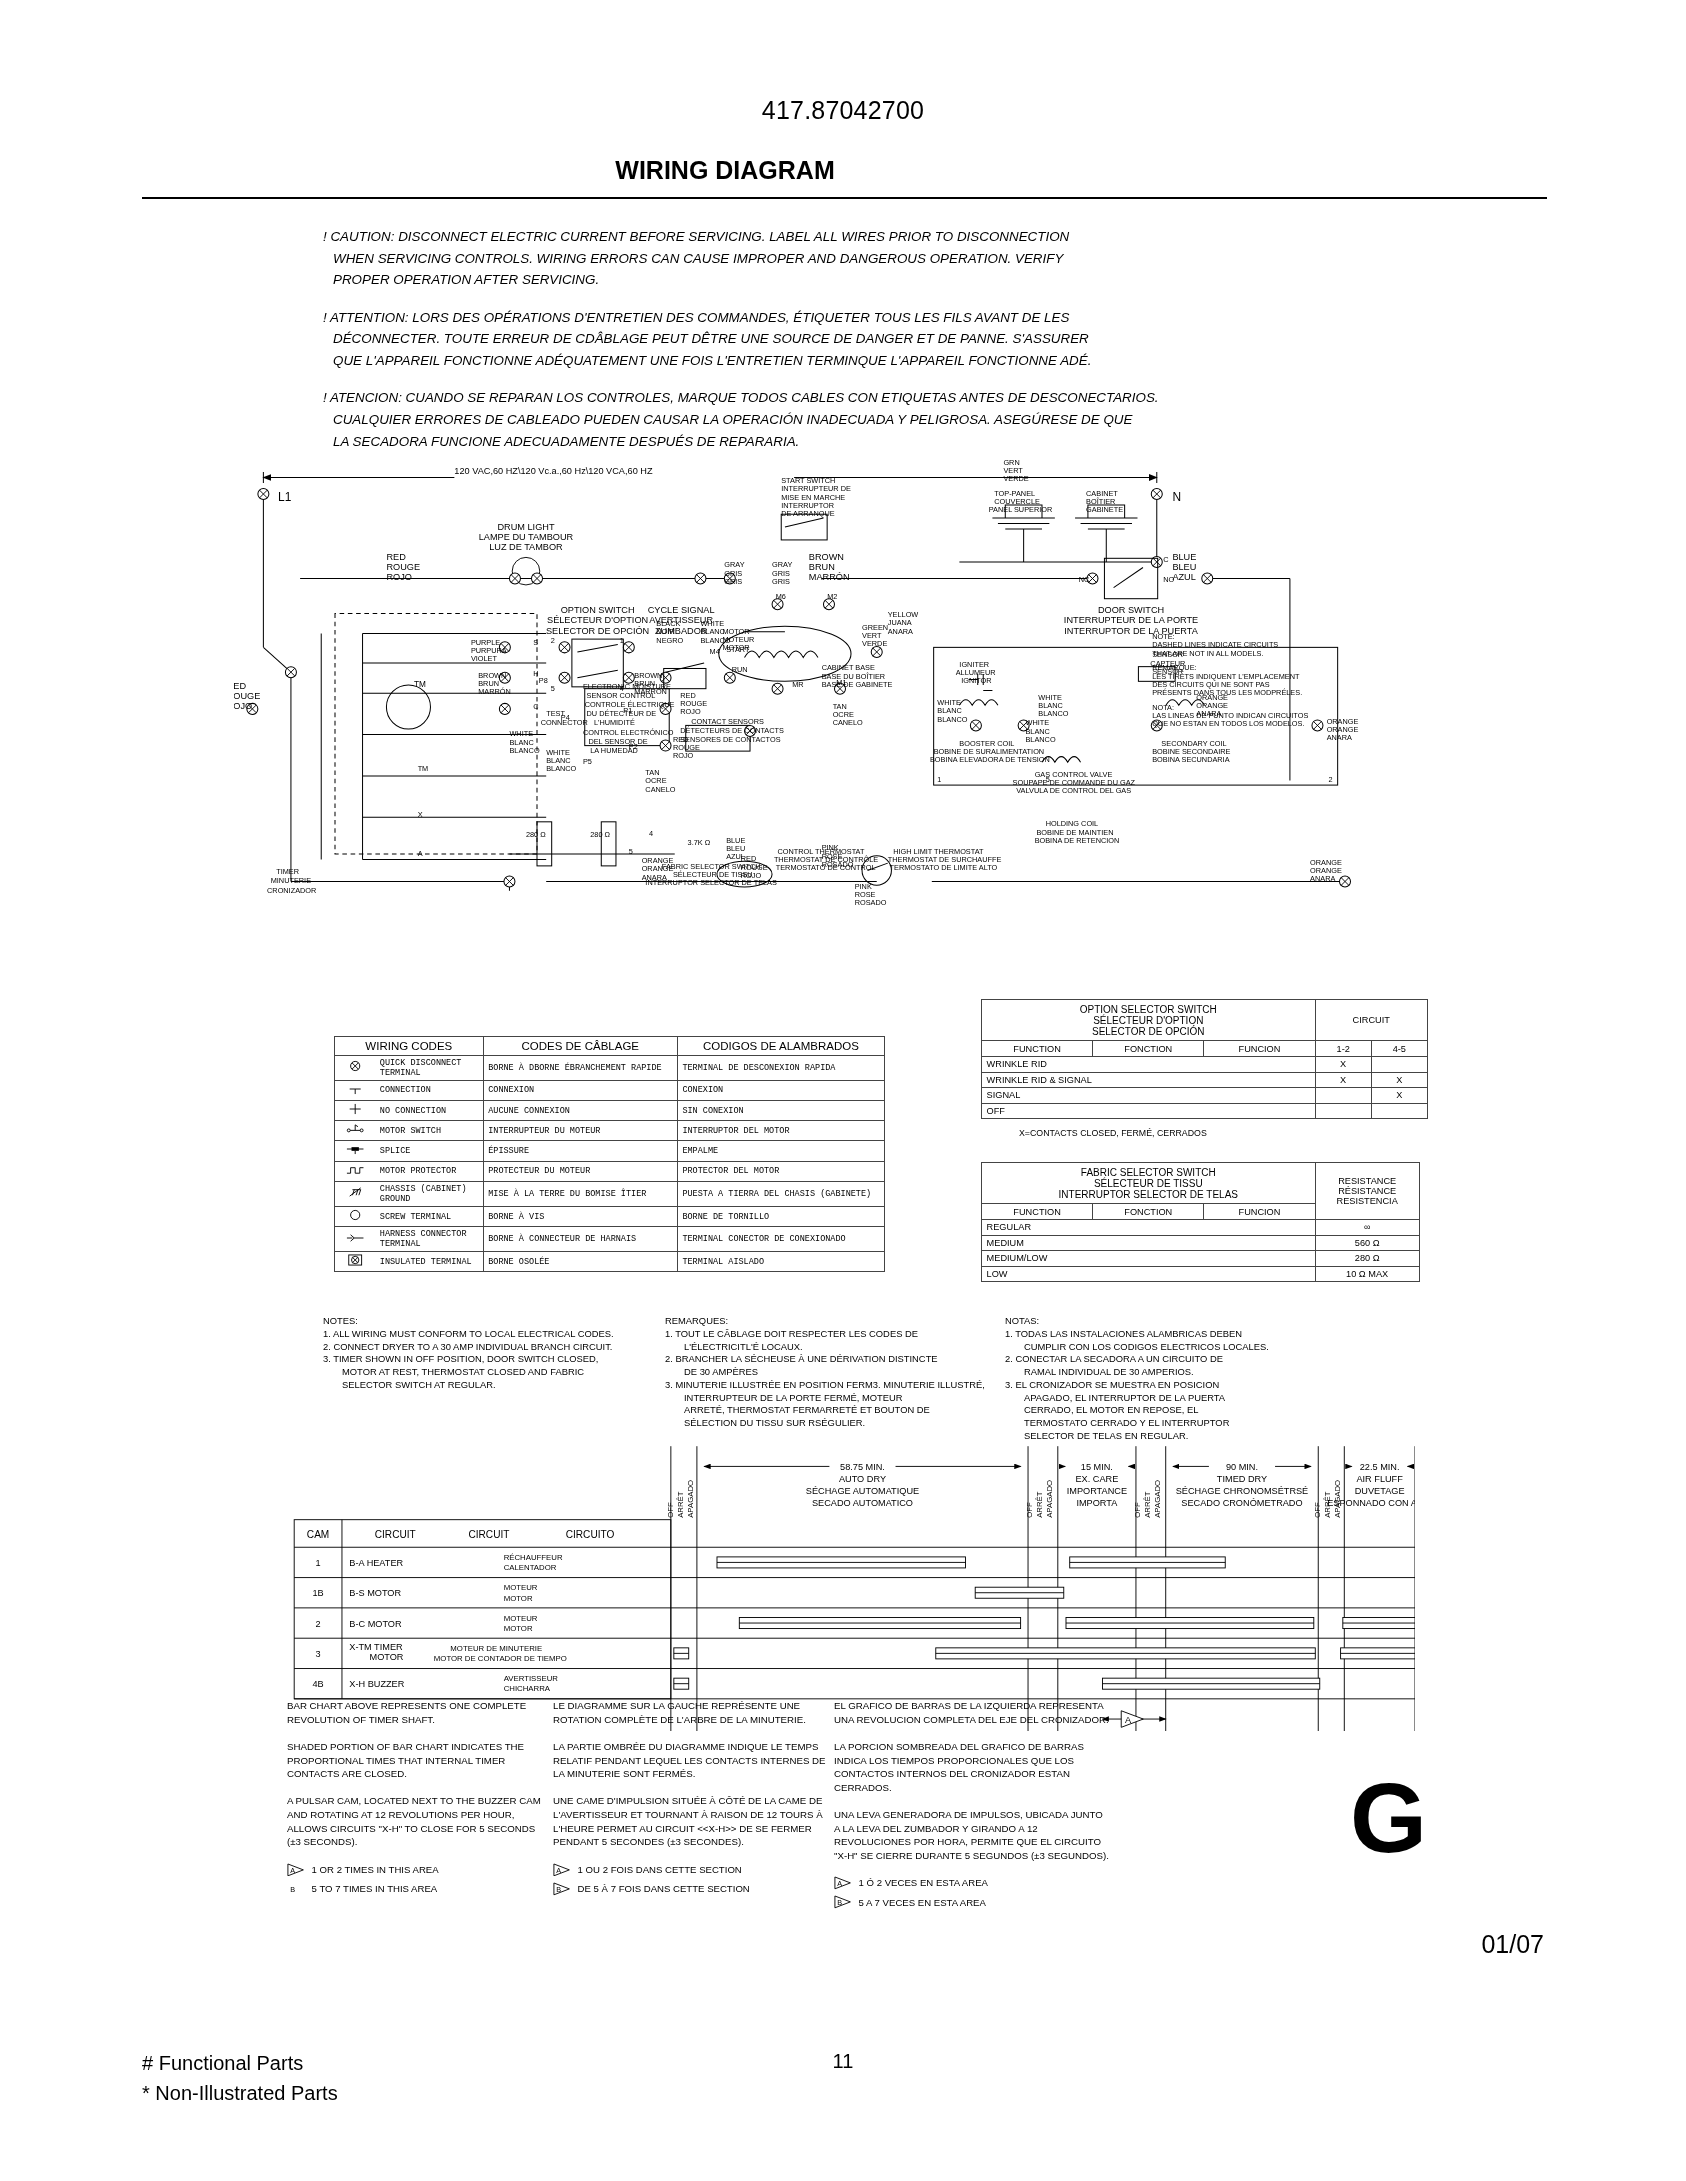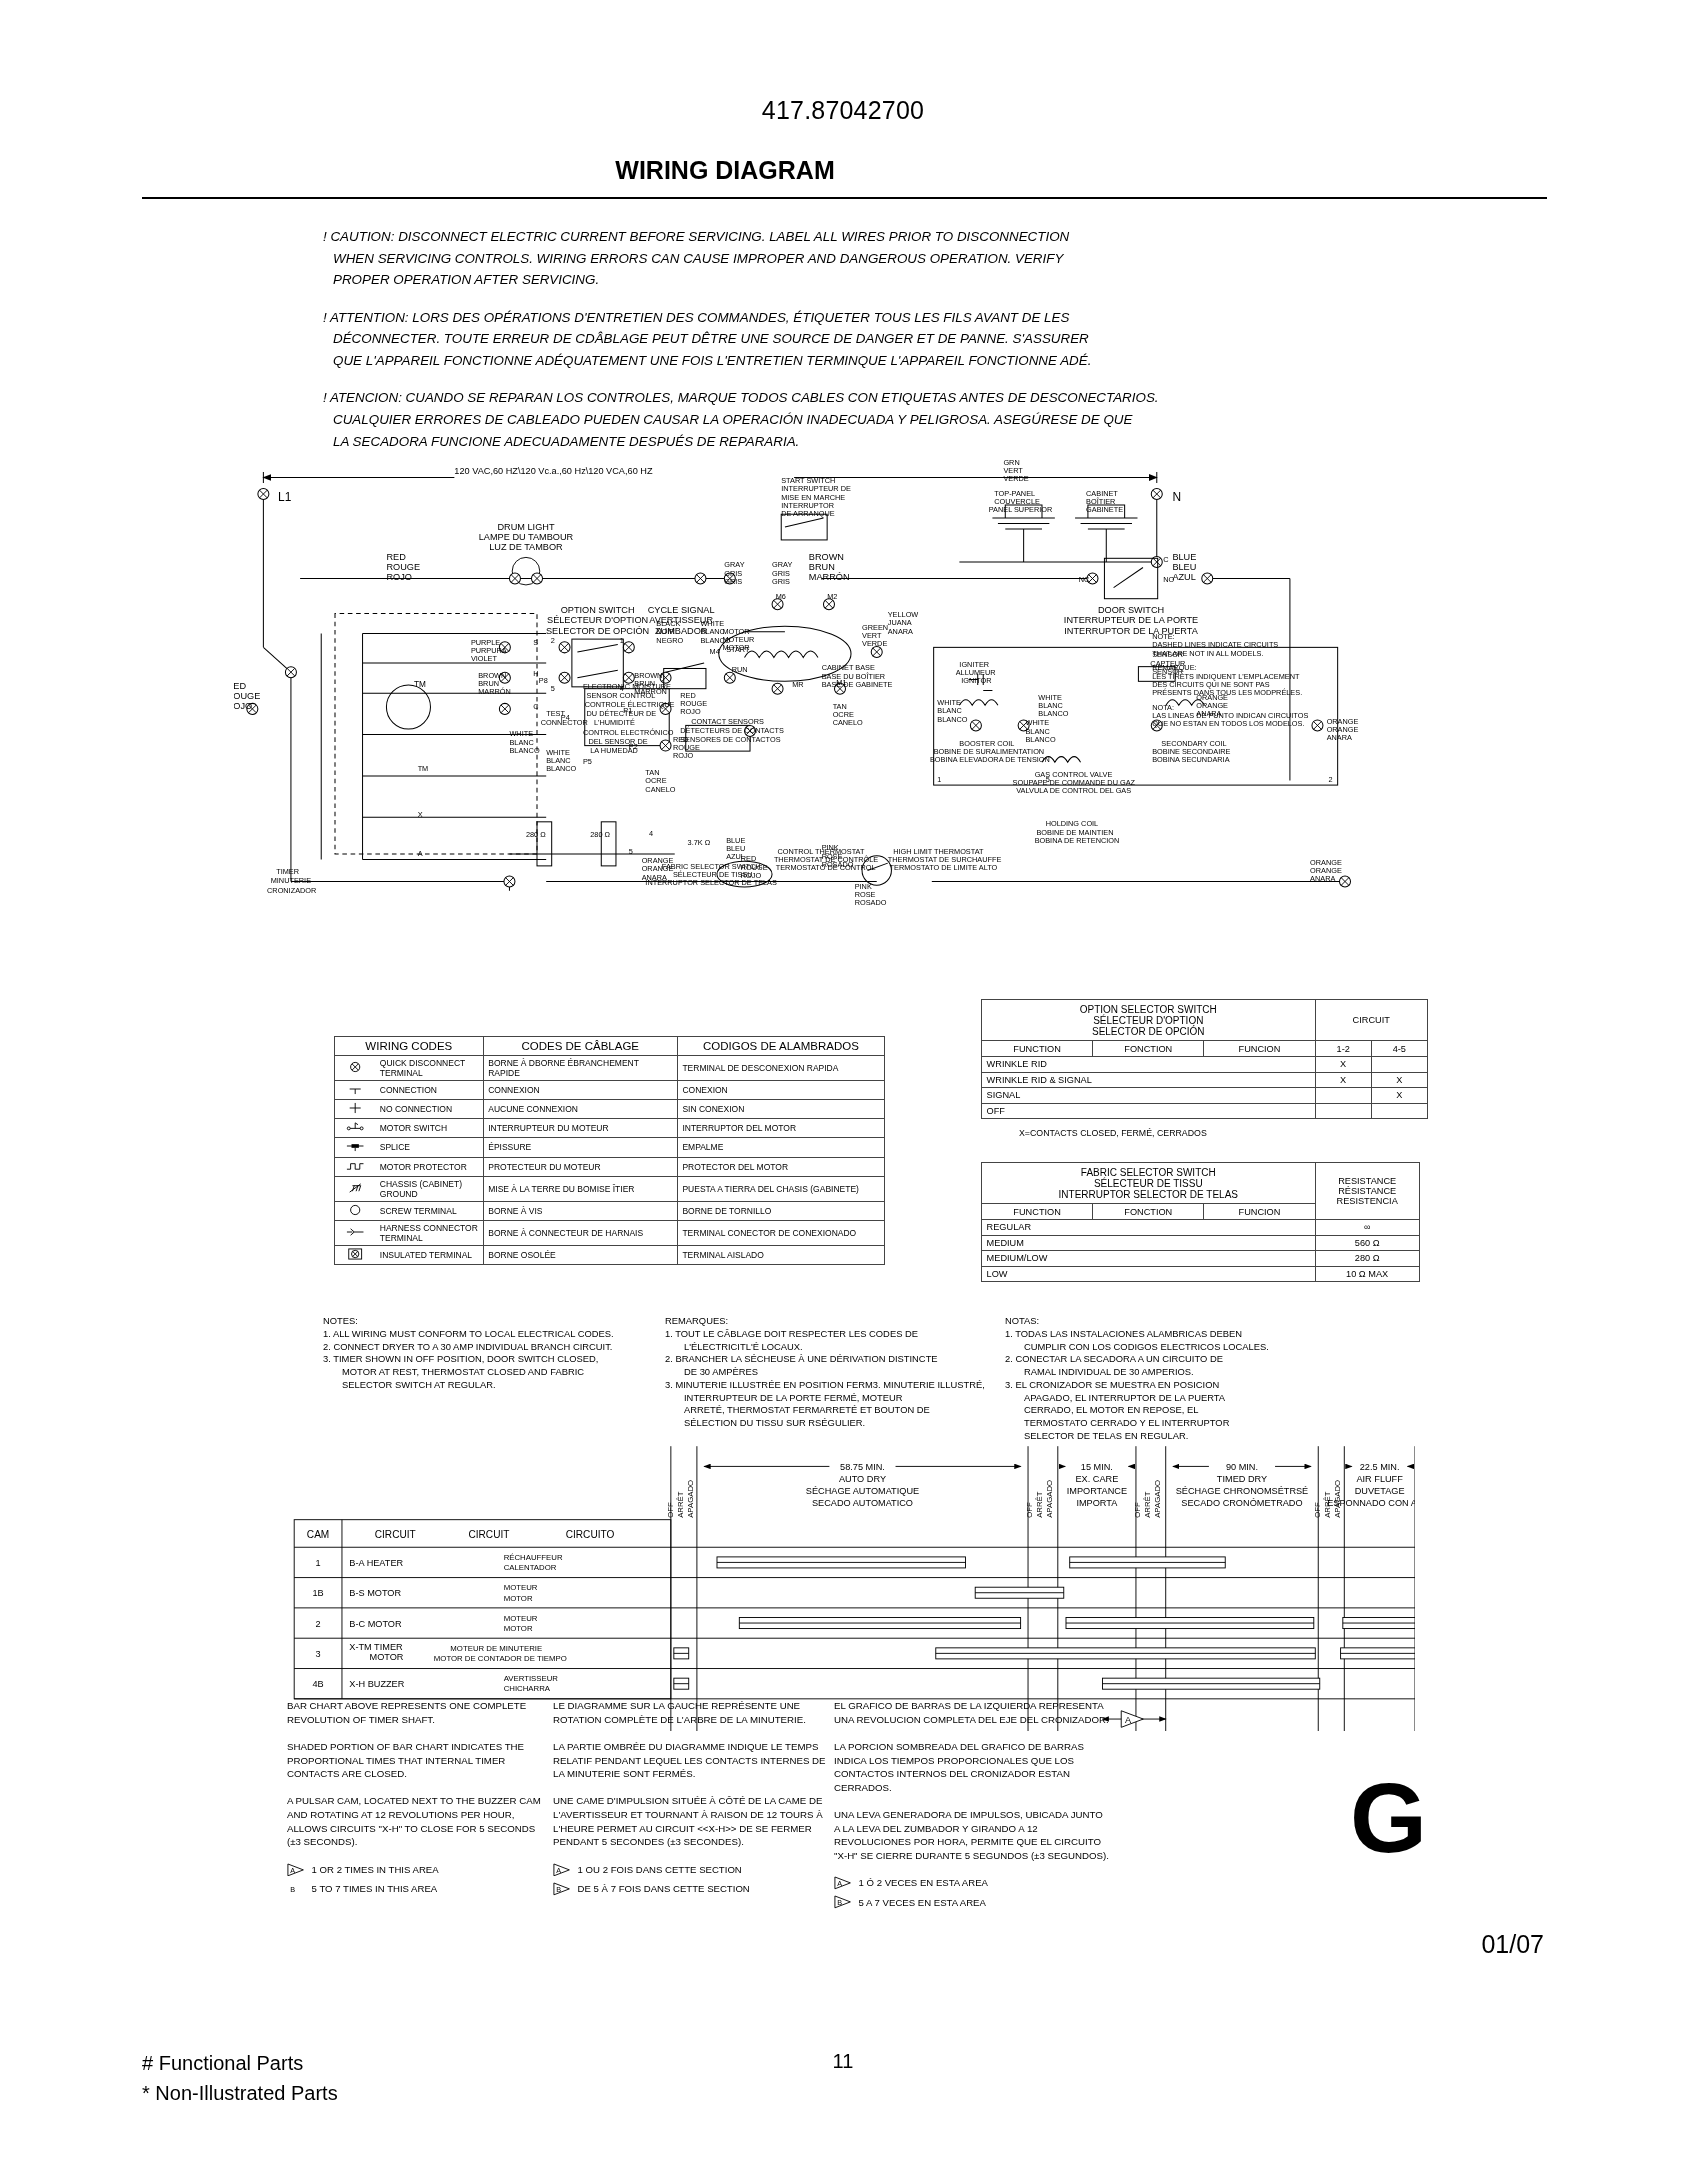--- a/index.html
+++ b/index.html
@@ -12,21 +12,21 @@
   .caution{left:323px;top:226px;width:854px;font-size:13.4px;line-height:1.62;}
   .caution p{margin:0 0 15.6px 0;font-style:italic;}
   .caution .ln{display:block;}
   .ind{padding-left:10px;}
   
   .schem{left:234px;top:459px;width:1212px;height:542px;}
   .schem svg{display:block;}
   .codes{left:323px;top:1036px;width:551px;}
   .codes table{width:551px;border-collapse:collapse;font-size:8.5px;margin-left:11px;}
   .codes th{border:0.9px solid #444;font-size:11.5px;font-weight:normal;padding:2.8px 0;text-align:center;}
-  .codes td{border:0.9px solid #444;padding:2.1px 4.6px;}
+  .codes td{border:0.9px solid #444;padding:2.1px 4.6px;font-family:Liberation Mono, monospace;}
   .codes td.sym{width:31px;text-align:center;border-right:none;}
   .codes td.en{border-left:none;}
   .codes td.c2{width:184px;}
   .codes td.c3{width:197px;}
   .optsel{left:981px;top:999px;}
   .optsel table{border-collapse:collapse;font-size:9.2px;padding-left:6px;}
   .optsel td{border:0.9px solid #444;padding:2.3px 4.6px;}
   .xlegend{left:1019px;top:1128px;font-size:8.8px;}
   .fabsel{left:981px;top:1162px;}
   .fabsel table{border-collapse:collapse;font-size:9.2px;}

